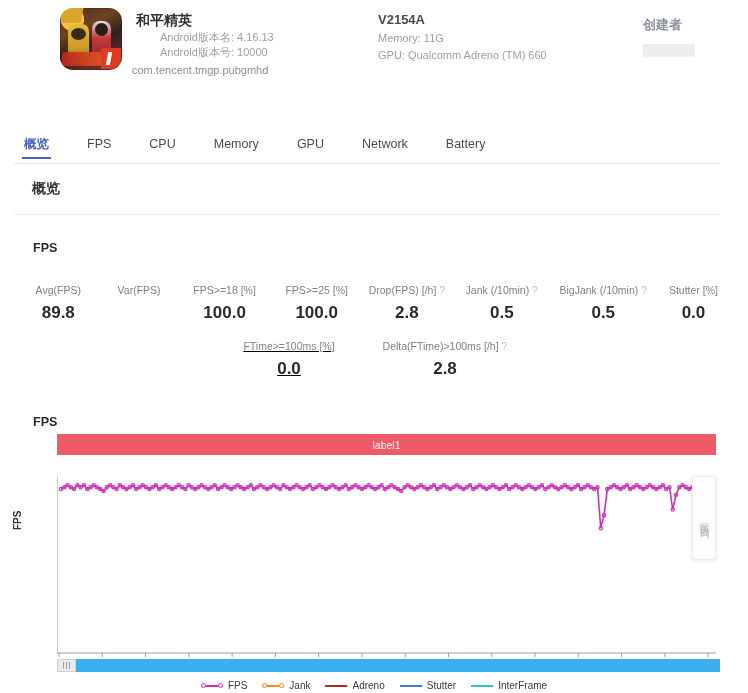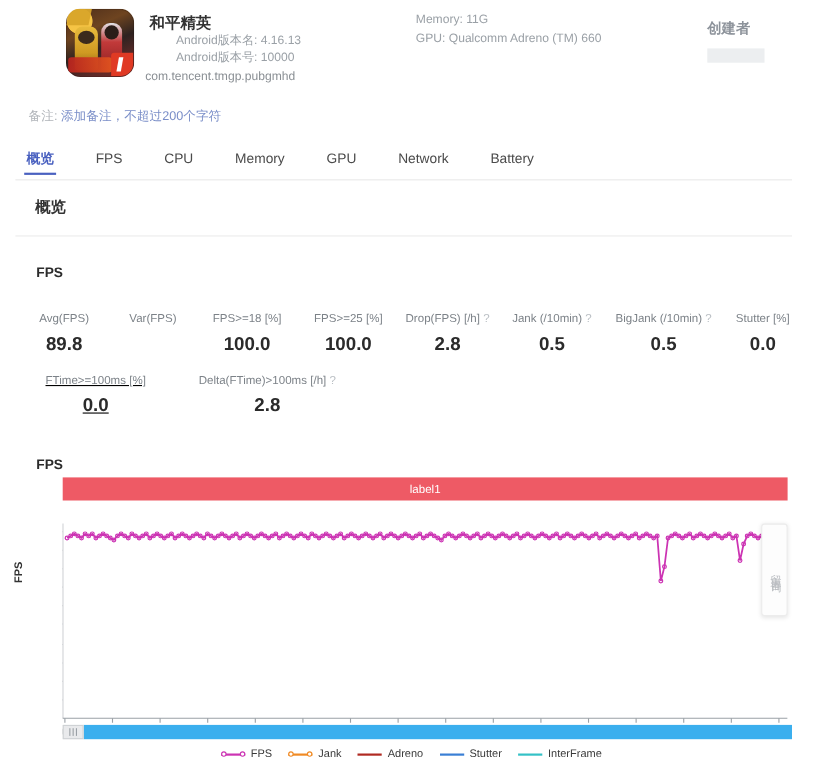--- a/index.html
+++ b/index.html
@@ -56,21 +56,21 @@
   }
   .app-text { margin-left:14px; padding-top:2px; }
   .app-name { font-size:14px; font-weight:bold; color:#333; line-height:20px; }
   .app-meta { font-size:11px; color:#9aa0a6; line-height:15px; margin-left:24px; }
   .app-pkg { font-size:11px; color:#8a8f94; line-height:15px; margin-top:3px; margin-left:-4px;}
 
   .dev-block { position:absolute; left:378px; top:10px; }
   .dev-name { font-size:13px; font-weight:bold; color:#4a4a4a; line-height:20px; }
   .dev-meta { font-size:11px; color:#9aa0a6; line-height:17px; }
 
-  .creator-block { position:absolute; left:643px; top:16px; text-align:left; }
+  .creator-block { position:absolute; left:643px; top:16px; text-align:left;font-family:Liberation Mono, monospace; }
   .creator-title { font-size:13px; font-weight:bold; color:#8d939b; line-height:20px; }
   .creator-redacted { width:52px; height:13px; background:#eceef0; margin-top:8px; }
 
   .note-row { position:absolute; left:26px; top:98px; font-size:11.5px; line-height:16px; }
   .note-label { color:#b0b4b9; }
   .note-link { color:#7a8ec8; cursor:pointer; }
 
   
   .tabbar {
     position:absolute; left:14px; top:131px; width:706px; height:33px;
@@ -88,21 +88,21 @@
     position:absolute; left:32px; top:180px; font-size:14px; font-weight:bold; color:#333;
   }
   .sec-rule { position:absolute; left:14px; top:214px; width:706px; height:1px; background:#ececec; }
 
   
   .blk-title { position:absolute; font-size:12.5px; font-weight:bold; color:#2b2b2b; }
   #fps-title { left:33px; top:241px; }
   #chart-title { left:33px; top:415px; }
 
   .metrics { position:absolute; left:16px; top:283px; width:716px; }
-  .mrow { display:flex; }
+  .mrow { display:flex;justify-content:center; }
   .mcell { text-align:center; }
   .mlabel { font-size:10.5px; color:#7c8288; line-height:15px; white-space:nowrap; }
   .mlabel .q { color:#b9bec3; }
   .mvalue { font-size:17px; font-weight:bold; color:#2b2b2b; line-height:30px; }
   .mrow2 { margin-top:11px; }
 
   
   .chart-wrap { position:absolute; left:16px; top:430px; width:716px; height:250px;text-align:right; }
   .label-band {
     position:absolute; left:41px; top:4px; width:659px; height:21px;
@@ -164,34 +164,31 @@
       </div>
       <div class="app-text">
         <div class="app-name">和平精英</div>
         <div class="app-meta">Android版本名: 4.16.13</div>
         <div class="app-meta">Android版本号: 10000</div>
         <div class="app-pkg">com.tencent.tmgp.pubgmhd</div>
       </div>
     </div>
 
     <div class="dev-block">
+      <div class="dev-name">V2154A</div>
       <div class="dev-meta">Memory: 11G</div>
       <div class="dev-meta">GPU: Qualcomm Adreno (TM) 660</div>
     </div>
 
     <div class="creator-block">
       <div class="creator-title">创建者</div>
       <div class="creator-redacted"></div>
     </div>
   </div>
 
-  <div class="note-row">
-    <span class="note-label">备注:</span>
-    <span class="note-link">添加备注，不超过200个字符</span>
-  </div>
 
   <div class="tabbar">
     <div class="tab active">概览</div>
     <div class="tab">FPS</div>
     <div class="tab">CPU</div>
     <div class="tab">Memory</div>
     <div class="tab">GPU</div>
     <div class="tab">Network</div>
     <div class="tab">Battery</div>
   </div>

